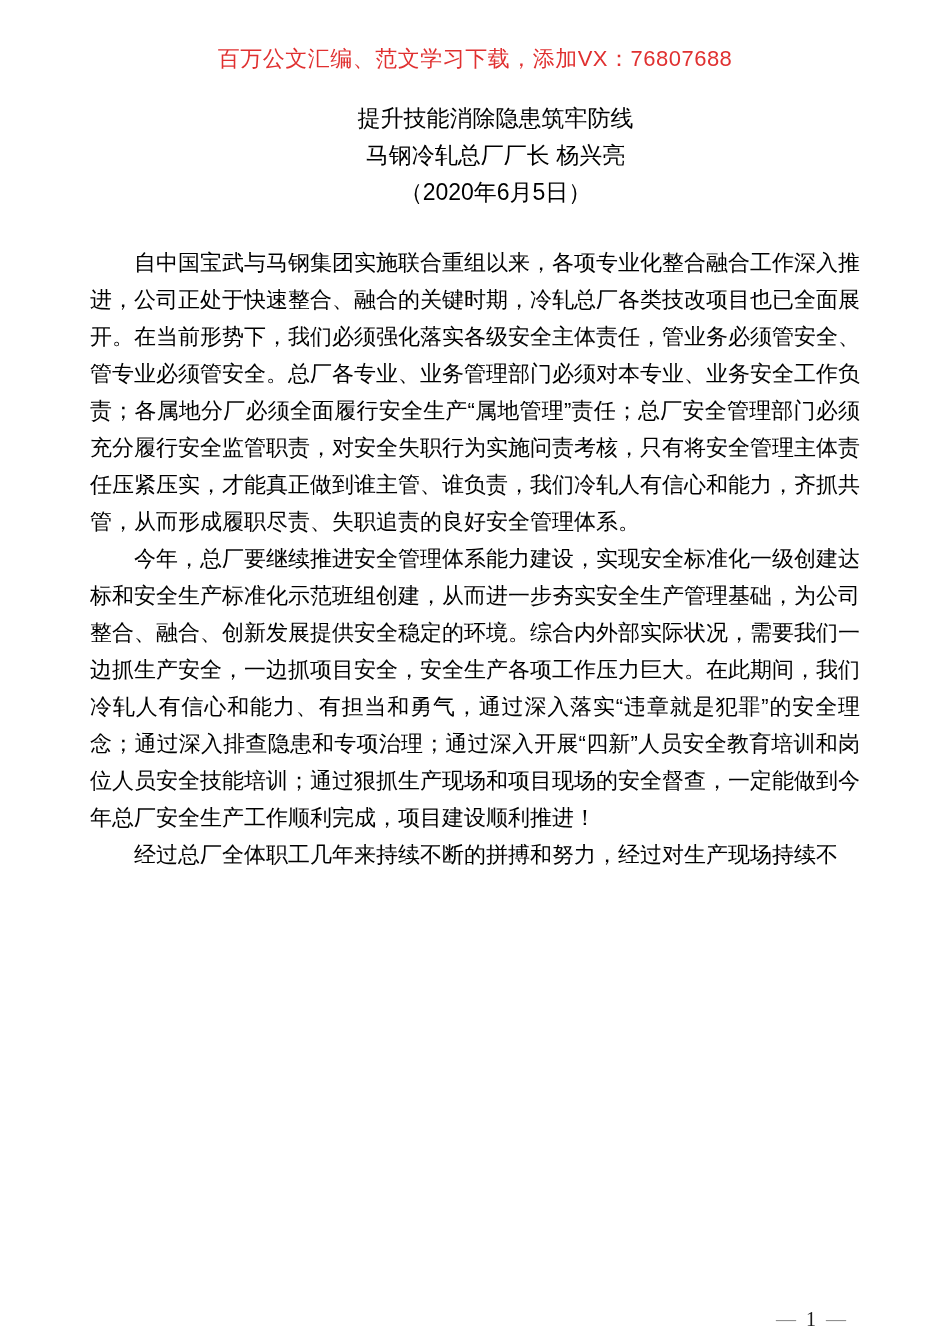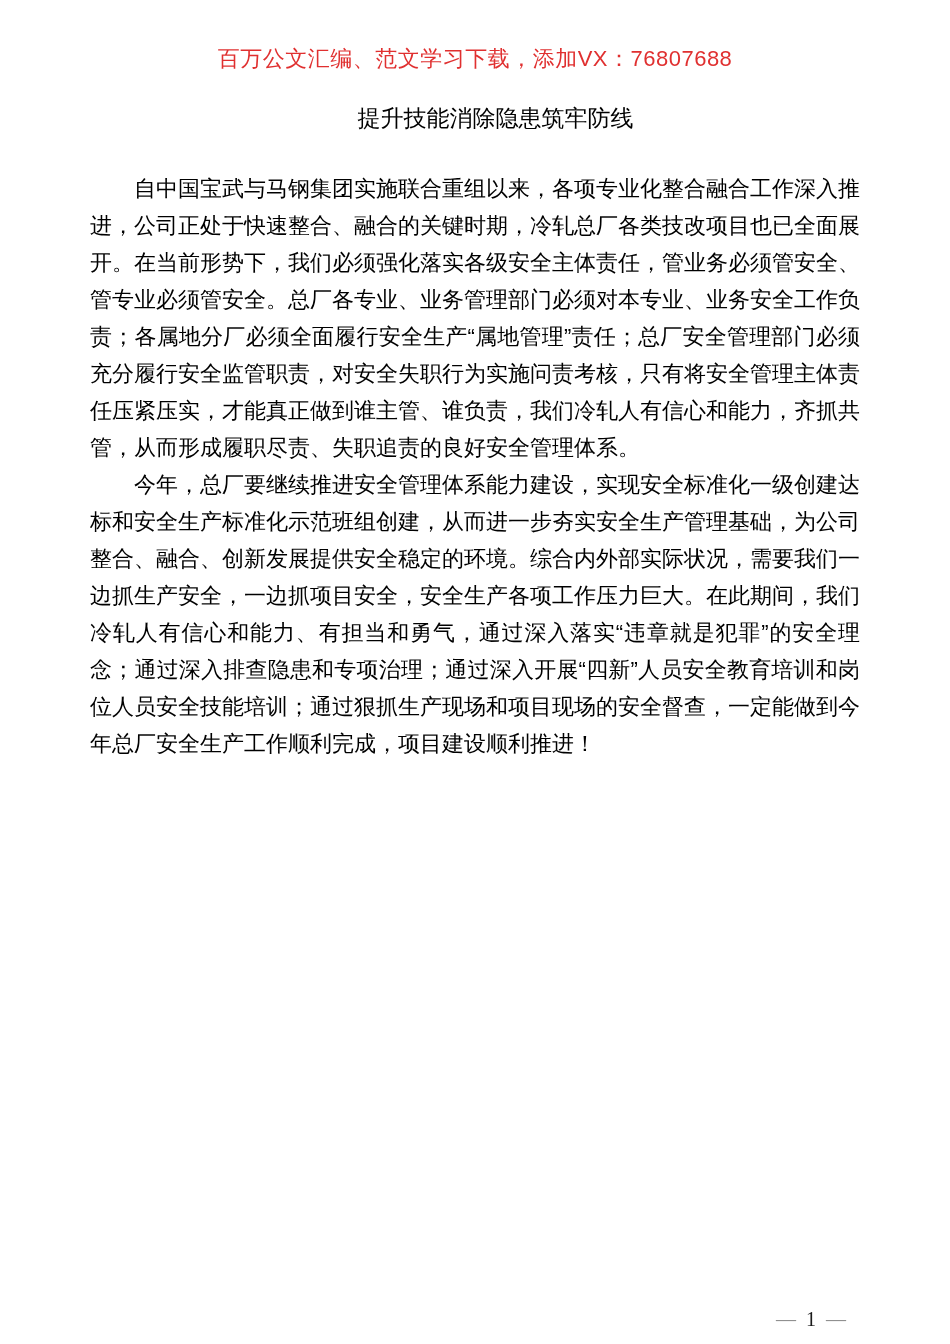--- a/index.html
+++ b/index.html
@@ -68,24 +68,27 @@
 </style>
 </head>
 <body>
 
 <div class="page">
 
   <div class="promo-banner" style="color: rgb(224, 48, 48);">百万公文汇编、范文学习下载，添加VX：76807688</div>
 
   <div class="title-block">
     <div class="title-line">提升技能消除隐患筑牢防线</div>
+    <div class="title-line">马钢冷轧总厂厂长 杨兴亮</div>
+    <div class="title-line">（2020年6月5日）</div>
   </div>
 
   <div class="doc-body">
     <p class="indented">自中国宝武与马钢集团实施联合重组以来，各项专业化整合融合工作深入推进，公司正处于快速整合、融合的关键时期，冷轧总厂各类技改项目也已全面展开。在当前形势下，我们必须强化落实各级安全主体责任，管业务必须管安全、管专业必须管安全。总厂各专业、业务管理部门必须对本专业、业务安全工作负责；各属地分厂必须全面履行安全生产“属地管理”责任；总厂安全管理部门必须充分履行安全监管职责，对安全失职行为实施问责考核，只有将安全管理主体责任压紧压实，才能真正做到谁主管、谁负责，我们冷轧人有信心和能力，齐抓共管，从而形成履职尽责、失职追责的良好安全管理体系。</p>
     <p class="indented">今年，总厂要继续推进安全管理体系能力建设，实现安全标准化一级创建达标和安全生产标准化示范班组创建，从而进一步夯实安全生产管理基础，为公司整合、融合、创新发展提供安全稳定的环境。综合内外部实际状况，需要我们一边抓生产安全，一边抓项目安全，安全生产各项工作压力巨大。在此期间，我们冷轧人有信心和能力、有担当和勇气，通过深入落实“违章就是犯罪”的安全理念；通过深入排查隐患和专项治理；通过深入开展“四新”人员安全教育培训和岗位人员安全技能培训；通过狠抓生产现场和项目现场的安全督查，一定能做到今年总厂安全生产工作顺利完成，项目建设顺利推进！</p>
+    <p class="indented">经过总厂全体职工几年来持续不断的拼搏和努力，经过对生产现场持续不</p>
   </div>
 
   <div class="page-footer">
     <span class="dash">—</span><span class="num">1</span><span class="dash">—</span>
   </div>
 
 </div>
 
 </body></html>

